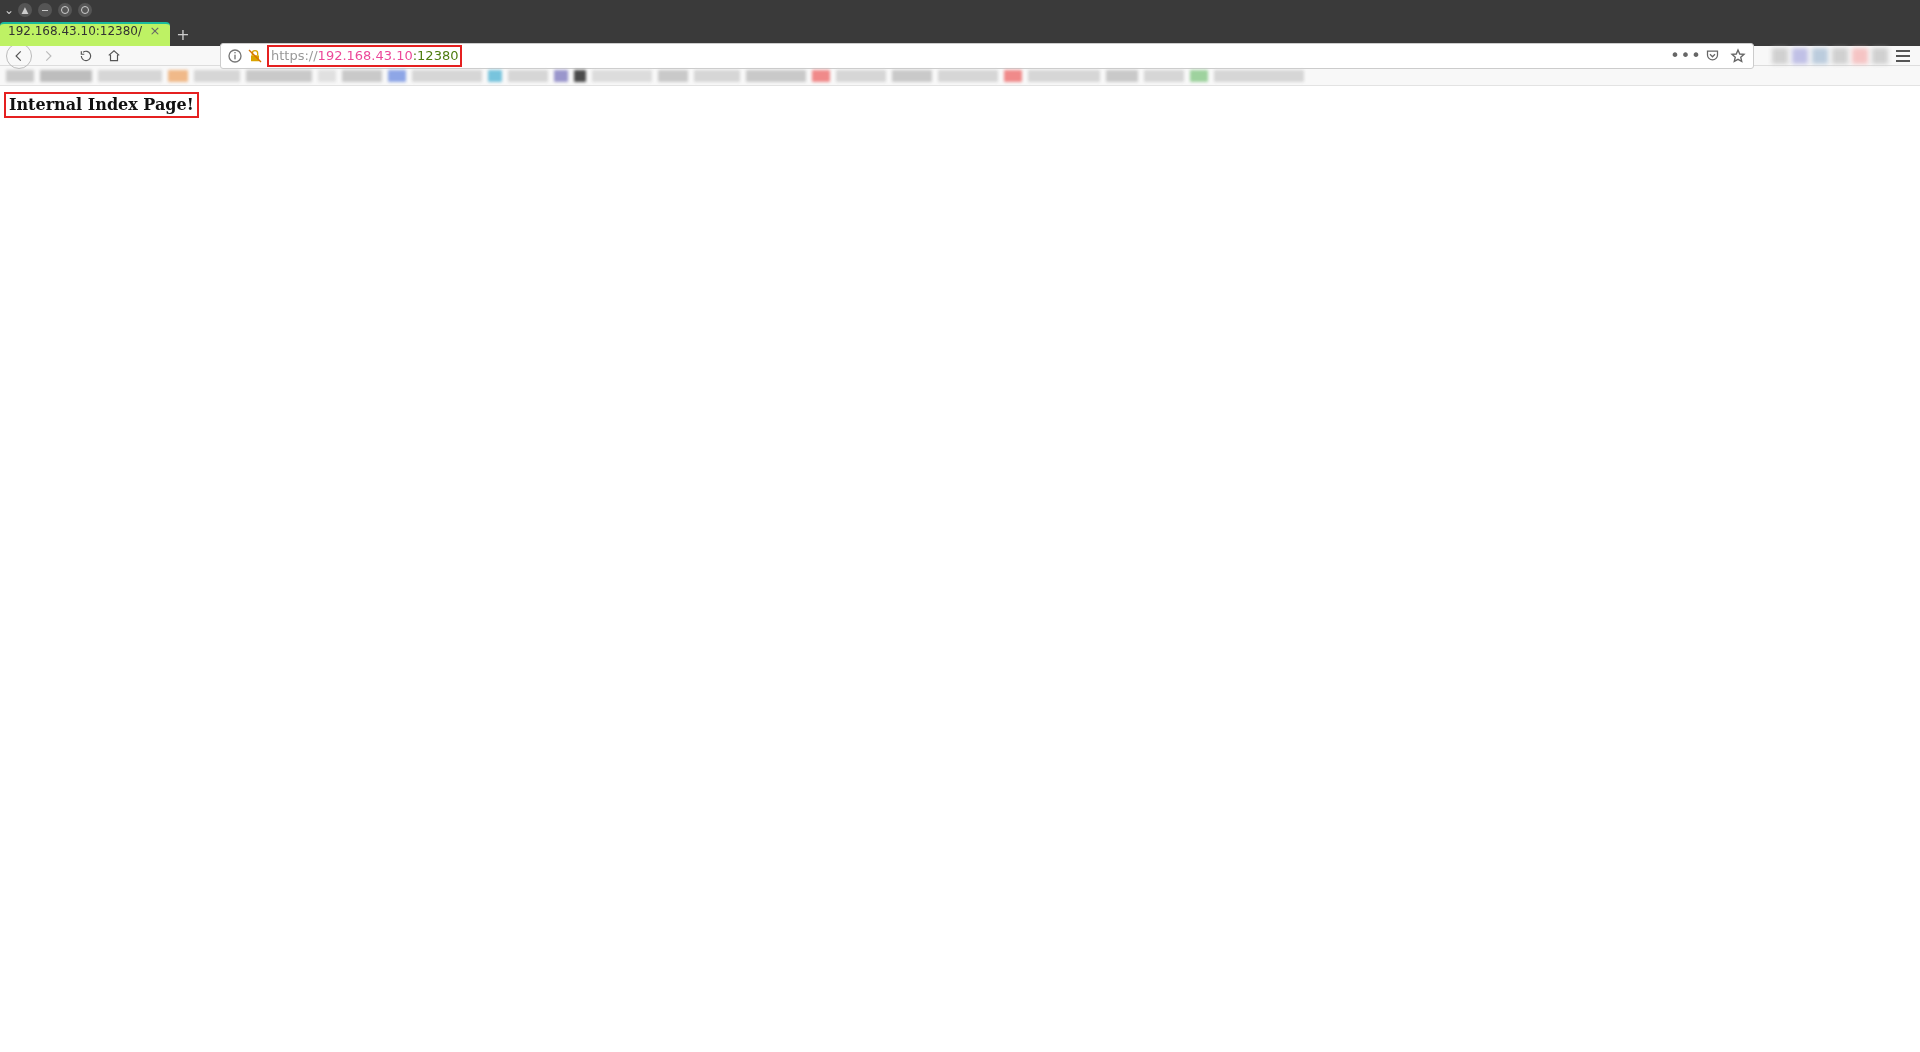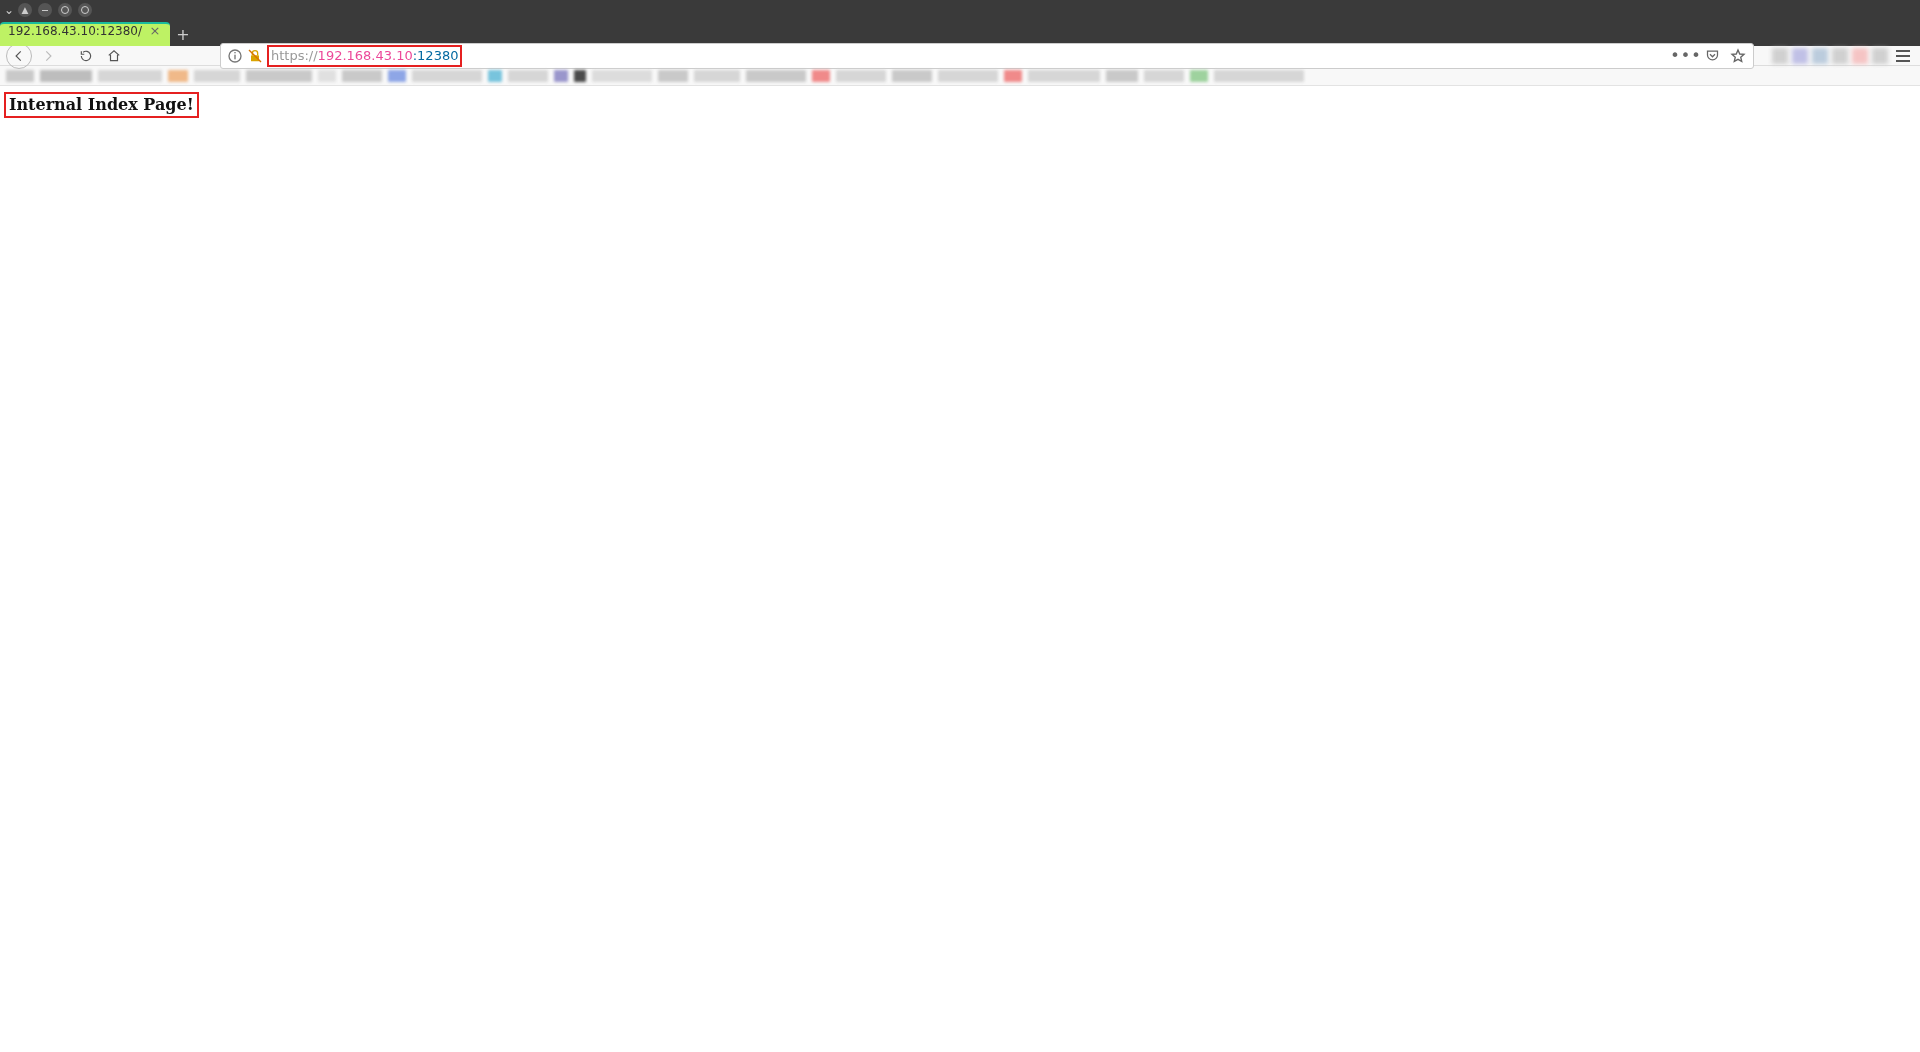--- a/index.html
+++ b/index.html
@@ -29,21 +29,21 @@
   .nav-btn.disabled { color:#bbb; }
   .nav-btn svg { width:14px; height:14px; }
   .spacer-sm{width:6px;}
 
   .addrbar { flex:1; margin:0 8px 0 90px; height:26px; background:#fff; border:1px solid #ccc; border-radius:3px; display:flex; align-items:center; padding:0 6px; font-size:13px; position:relative; }
   .addrbar .info-icon,.addrbar .lock-icon { width:16px; height:16px; display:flex; align-items:center; justify-content:center; margin-right:4px; color:#777; }
   .addrbar .lock-icon{ color:#d9a400; }
   .addrbar .urlbox { display:inline-flex; align-items:center; border:2px solid #e52020; padding:0 2px; height:22px; }
   .addrbar .u-proto { color:#999; }
   .addrbar .u-host  { color:#ec4899; }
-  .addrbar .u-port  { color:#0369a1; }
+  .addrbar .u-port  { color:#4d7c0f; }
   .addrbar .right-icons{ margin-left:auto; display:flex; align-items:center; gap:8px; color:#666; }
   .right-icons span, .right-icons div{ display:flex; align-items:center; justify-content:center; width:18px; height:18px; }
   .dots{ font-size:16px; letter-spacing:1px; line-height:6px;}
   .star svg{width:16px;height:16px;}
   .pocket svg{width:15px;height:15px;}
 
   .right-toolbar{ display:flex; align-items:center; gap:4px; padding-left:6px; }
   .tool-blur{ width:16px; height:16px; background:#ccc; filter:blur(2px); } .tool-blur.b{background:#c0c0e6;} .tool-blur.c{background:#bcd;}
   .tool-blur.d{background:#f5c4c4;} .tool-blur.e{background:#d0d0d0;}
   .hamburger{ width:22px; height:22px; display:flex; flex-direction:column; justify-content:center; gap:3px; align-items:center; }

